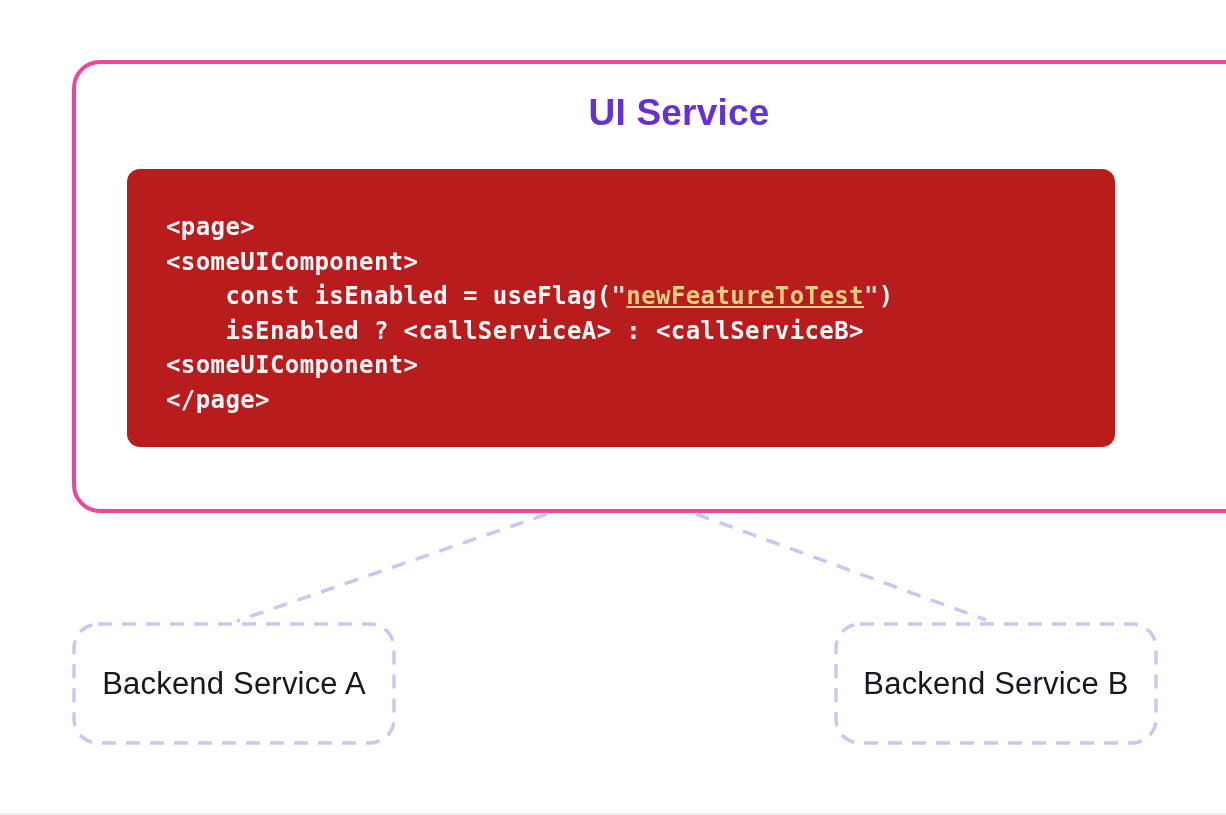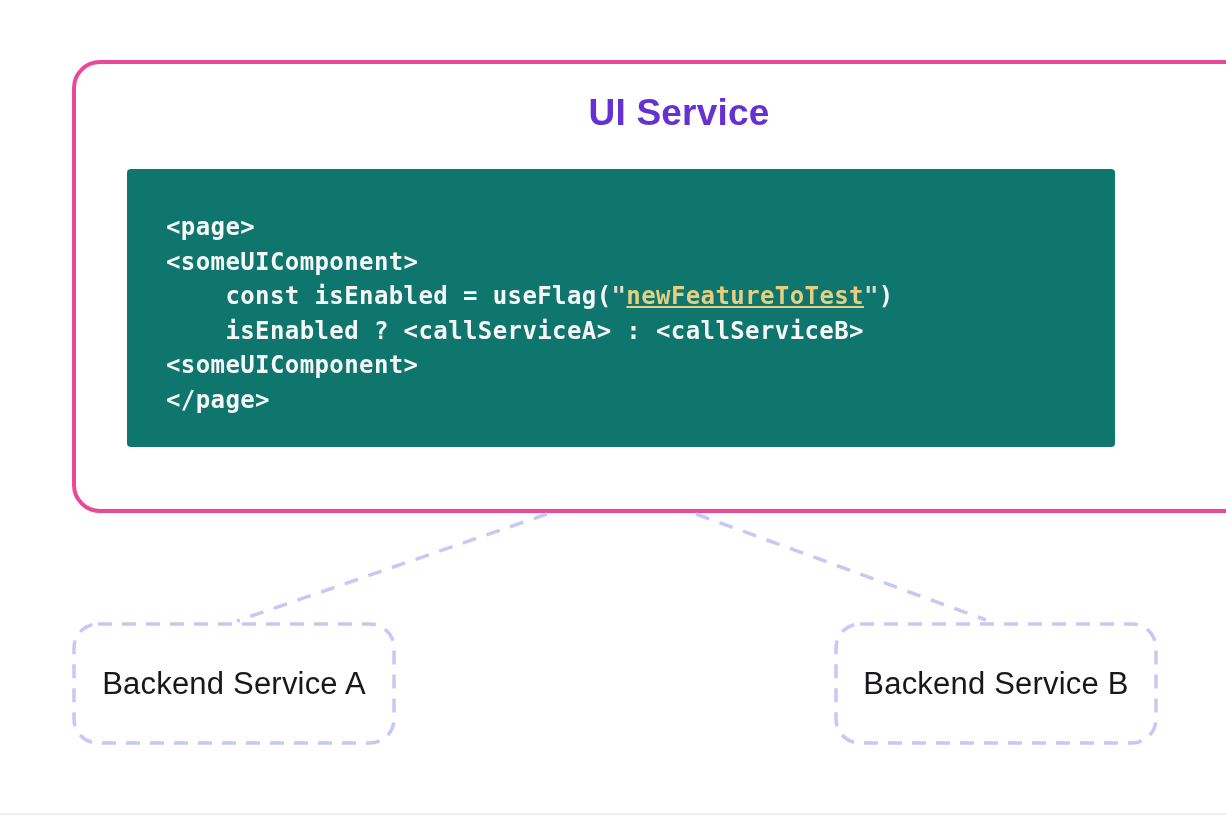--- a/index.html
+++ b/index.html
@@ -29,22 +29,22 @@
     font-weight: 700;
     color: #6531d3;
     letter-spacing: 0.2px;
   }
 
   
   .code-block {
     position: absolute;
     left: 51px; top: 105px;           
     width: 988px; height: 278px;
-    background: #0f766e;
-    border-radius: 4px;
+    background: #b91c1c;
+    border-radius: 13px;
     padding: 41px 0 0 39px;
     overflow: hidden;
   }
   .code-block pre {
     font-family: "DejaVu Sans Mono", monospace;
     font-size: 24px;
     font-weight: 700;
     letter-spacing: 0.4px;
     line-height: 34.6px;
     white-space: pre;

